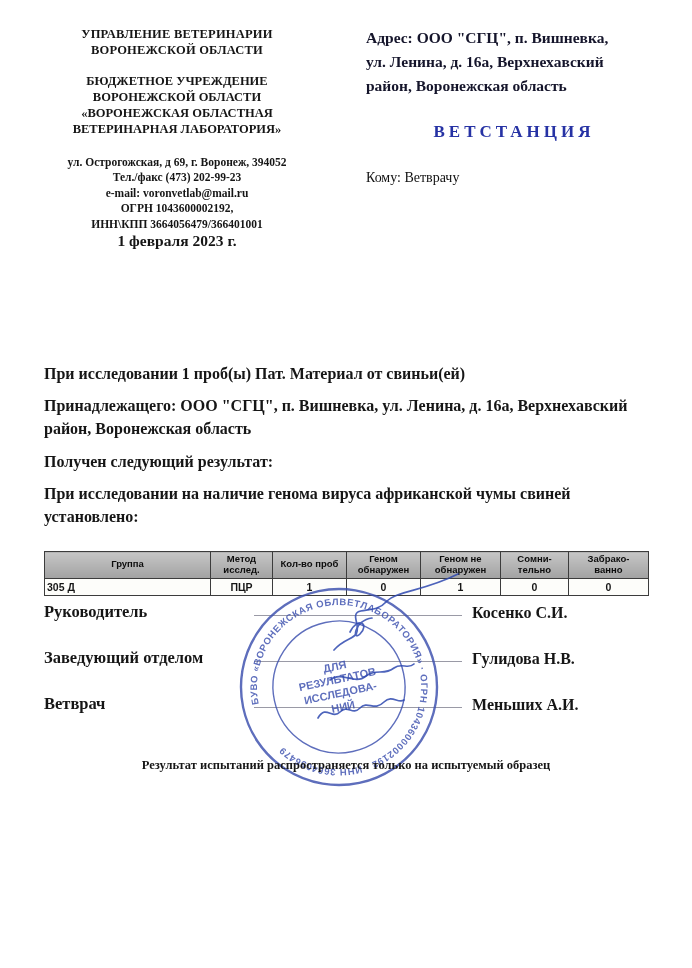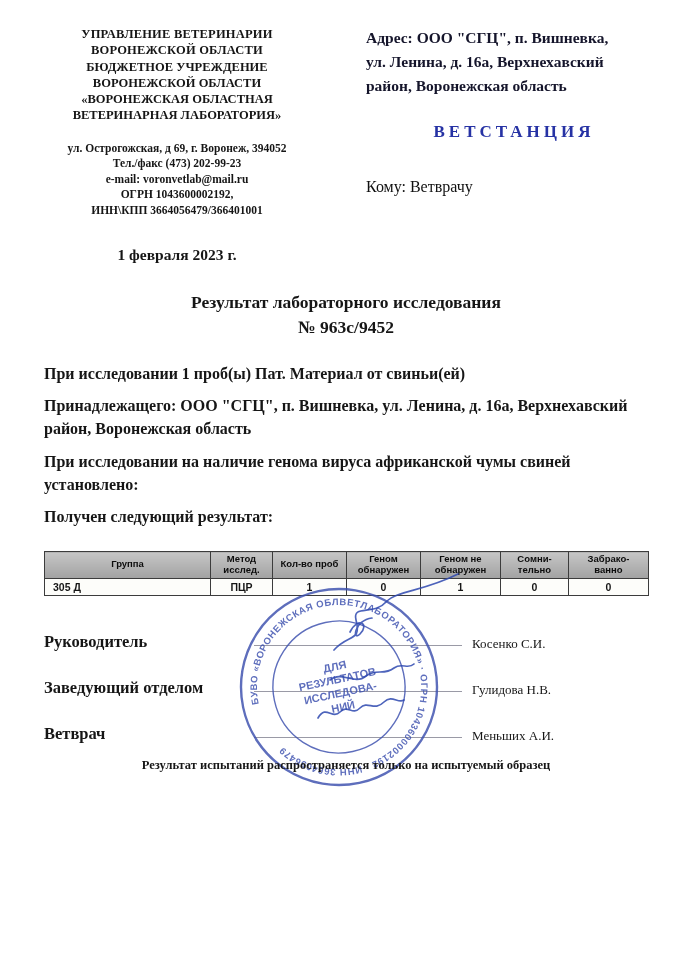--- a/index.html
+++ b/index.html
@@ -5,52 +5,52 @@
   html,body{margin:0;padding:0;background:#e9e9e6;}
   .page{
     position:relative;width:692px;height:968px;margin:0 auto;
     background:#ffffff;color:#161616;overflow:hidden;
     font-family:"Liberation Serif","DejaVu Serif",serif;
   }
   .pre{white-space:pre-line;}
   
   .hleft{position:absolute;left:34px;top:26px;width:286px;text-align:center;font-weight:bold;}
   .hleft .dept{font-size:12.5px;line-height:1.3;letter-spacing:.2px;}
-  .hleft .org{font-size:12.5px;line-height:1.3;}
+  .hleft .org{font-size:12.5px;line-height:1.3;margin-top:14px;}
   .hleft .small{font-size:11.5px;line-height:1.35;}
   .hleft .contact{margin-top:17px;}
-  .hleft .date{font-size:15.5px;margin-top:28px;}
+  .hleft .date{font-size:15.5px;}
   
   .hright{position:absolute;left:366px;top:26px;width:296px;}
   .hright .addr{font-size:15.5px;font-weight:bold;line-height:1.55;color:#15152b;}
   .hright .vetst{margin-top:24px;text-align:center;color:#2632a4;font-weight:bold;
     font-size:17px;letter-spacing:4px;font-family:"Liberation Serif",serif;}
-  .hright .to{margin-top:36px;font-size:16px;color:#111;}
+  .hright .to{margin-top:28px;font-size:14px;color:#111;}
   
   .title{position:absolute;left:0;top:292px;width:100%;text-align:center;font-weight:bold;}
   .title .t1{font-size:17.5px;}
   .title .t2{font-size:17.5px;margin-top:4px;}
   
   .body{position:absolute;left:44px;top:362px;width:608px;font-size:16px;font-weight:600;line-height:1.45;}
   .body p{margin:0 0 9px 0;}
   
   table.res{position:absolute;left:44px;top:551px;width:604px;border-collapse:collapse;table-layout:fixed;
     font-family:"Liberation Sans","DejaVu Sans",sans-serif;}
   table.res th{
     background:linear-gradient(#c6c6c6,#a2a2a2);
     border:1px solid #3c3c3c;font-size:9.5px;font-weight:bold;line-height:1.15;
     padding:2px 1px;text-align:center;white-space:pre-line;color:#0d0d0d;}
-  table.res td{border:1px solid #3c3c3c;font-size:10.5px;font-weight:bold;padding:2px 8px;background:#fdfdfa;}
+  table.res td{border:1px solid #3c3c3c;font-size:10.5px;font-weight:bold;padding:2px 2px;background:#fdfdfa;}
   td.c{text-align:center;}
   
-  .sigs{position:absolute;left:44px;top:610px;width:604px;}
+  .sigs{position:absolute;left:44px;top:580px;width:604px;}
   .sig-row{display:flex;align-items:flex-end;height:46px;}
   .sig-role{width:210px;font-size:16.5px;font-weight:bold;padding-bottom:4px;}
   .sig-line{flex:1;border-bottom:1px solid #9a9aa6;margin:0 10px 10px 0;height:20px;}
-  .sig-name{width:176px;font-size:13px;font-weight:normal;padding-bottom:4px;}
+  .sig-name{width:176px;font-size:16px;font-weight:bold;padding-bottom:4px;}
   
   .footer{position:absolute;left:0;top:758px;width:100%;text-align:center;font-size:12.5px;font-weight:bold;}
   
   .stamp{position:absolute;left:236px;top:584px;width:206px;height:206px;
     transform:rotate(-12deg);opacity:.82;pointer-events:none;}
   .stamp-center{position:absolute;left:0;top:0;width:206px;height:206px;display:flex;
     align-items:center;justify-content:center;text-align:center;color:#3b4fae;
     font-family:"Liberation Sans",sans-serif;font-size:11px;font-weight:bold;line-height:1.25;}
   .ink{position:absolute;left:226px;top:572px;width:270px;height:210px;pointer-events:none;}
 </style>
@@ -75,30 +75,26 @@
   </div>
 
   <div class="hright">
     <div class="addr pre">Адрес: ООО "СГЦ", п. Вишневка,
 ул. Ленина, д. 16а, Верхнехавский
 район, Воронежская область</div>
     <div class="vetst">ВЕТСТАНЦИЯ</div>
     <div class="to">Кому: Ветврачу</div>
   </div>
 
-  <div class="title">
-    <div class="t1">Результат лабораторного исследования</div>
-    <div class="t2">№ 963с/9452</div>
-  </div>
 
   <div class="body">
     <p>При исследовании 1 проб(ы) Пат. Материал от свиньи(ей)</p>
     <p>Принадлежащего: ООО "СГЦ", п. Вишневка, ул. Ленина, д. 16а, Верхнехавский район, Воронежская область</p>
+    <p>Получен следующий результат:</p>
     <p>При исследовании на наличие генома вируса африканской чумы свиней установлено:</p>
-    <p>Получен следующий результат:</p>
   </div>
 
   <table class="res">
     <colgroup>
       <col style="width:166px">
         <col style="width:62px">
         <col style="width:74px">
       <col style="width:74px">
         <col style="width:80px">
         <col style="width:68px">

